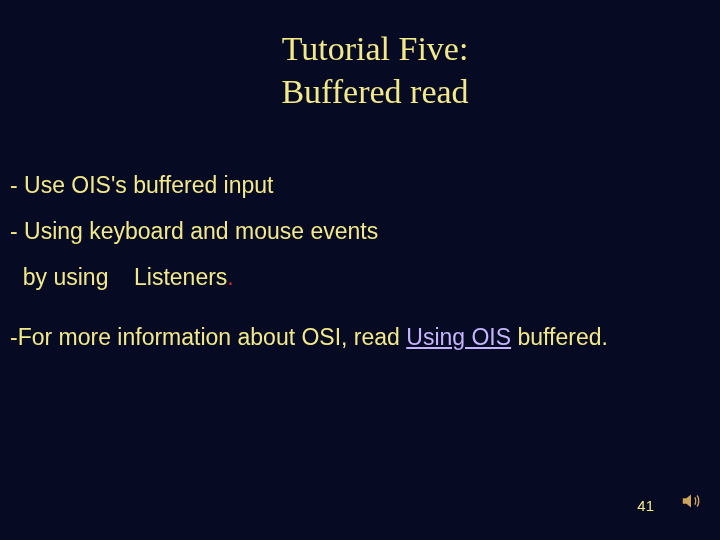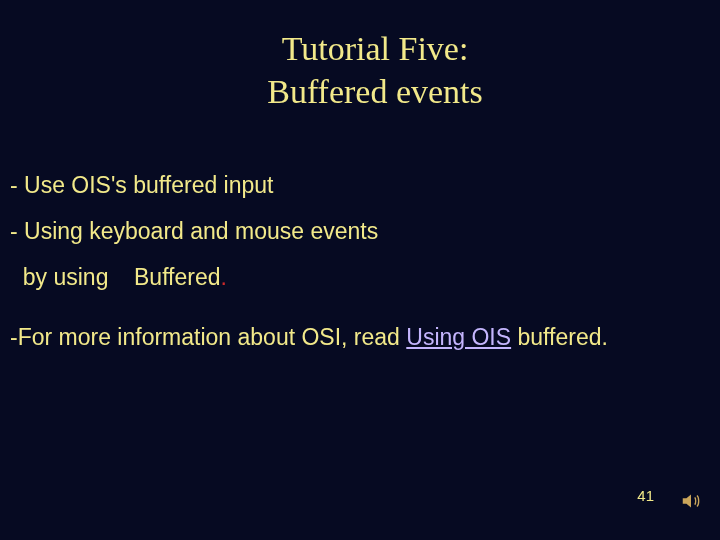--- a/index.html
+++ b/index.html
@@ -39,48 +39,48 @@
   .period-red { color: #d02a2a; }
   .gap { height: 30px; }
   .info-line { white-space: normal; }
   .link {
     text-decoration: underline;
     color: #c4b5fd;
   }
   .page-number {
     position: absolute;
     right: 66px;
-    bottom: 36px;
+    bottom: 26px;
     font-family: Verdana, Geneva, Tahoma, sans-serif;
     font-size: 15px;
     color: #f2e98a;
   }
   .sound-icon {
     position: absolute;
     right: 18px;
     bottom: 28px;
     width: 22px;
     height: 22px;
   }
   .sound-icon svg { width: 22px; height: 22px; }
 </style>
 </head>
 <body>
 
 <div class="slide">
 
   <div class="title">
     <div>Tutorial Five:</div>
-    <div>Buffered events</div>
+    <div>Buffered read</div>
   </div>
 
   <div class="body">
     <div class="line">- Use OIS's buffered input</div>
     <div class="line">- Using keyboard and mouse events</div>
-    <div class="line"><span>  by using    Buffered</span><span class="period-red">.</span></div>
+    <div class="line"><span>  by using    Listeners</span><span class="period-red">.</span></div>
 
     <div class="gap"></div>
 
     <div class="info-line"><span>-For more information about OSI, read </span><span class="link">Using OIS</span><span> buffered.</span></div>
   </div>
 
   <div class="page-number">41</div>
 
   <div class="sound-icon">
     <svg viewBox="0 0 24 24">

